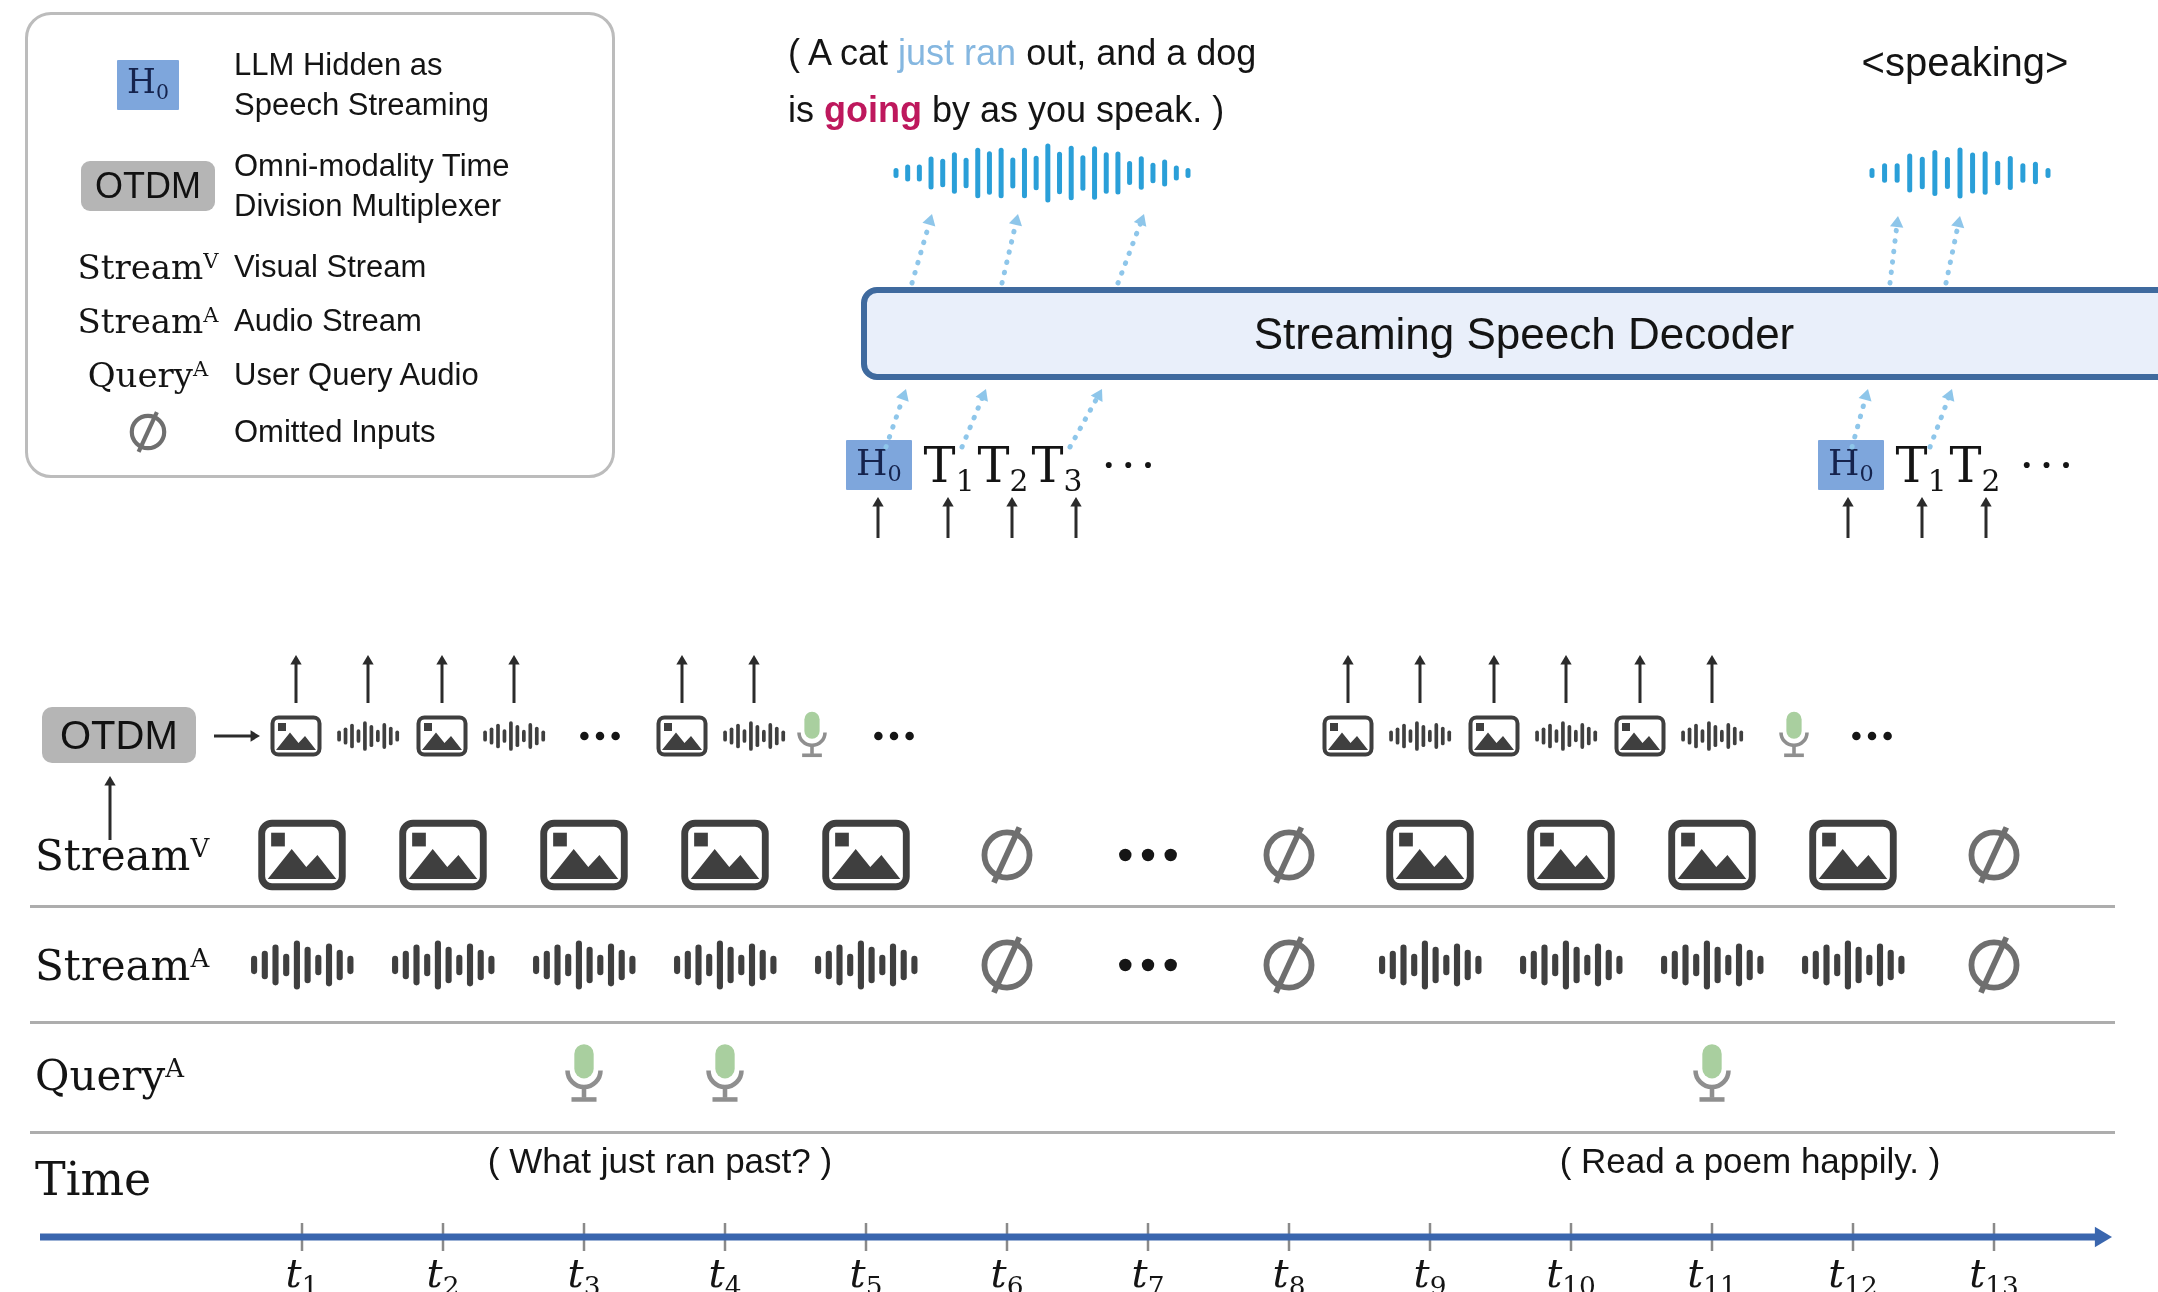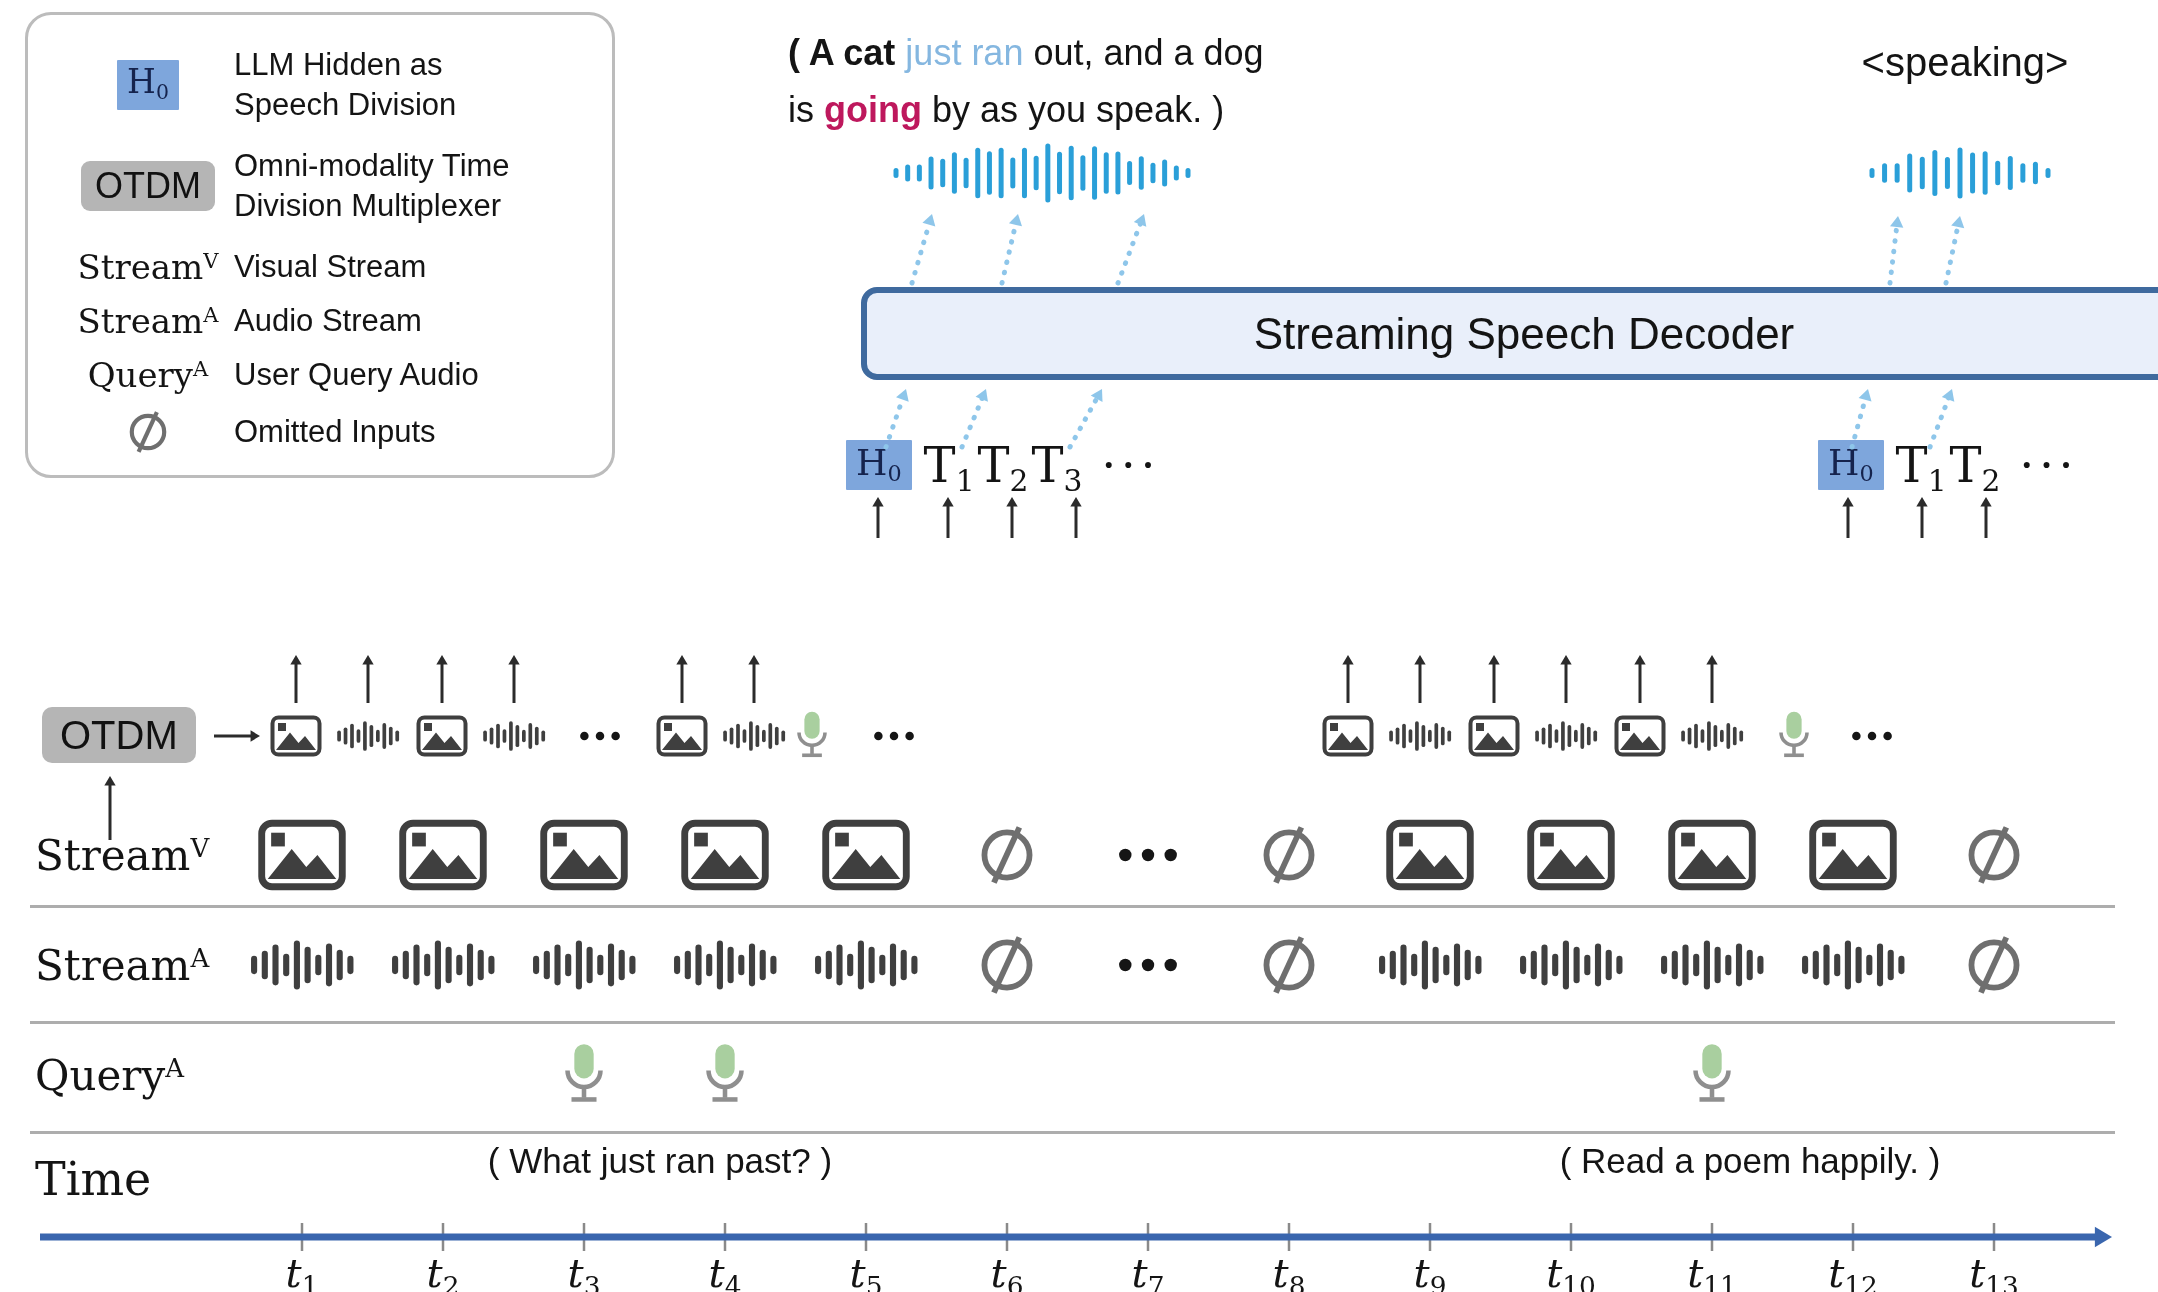--- a/index.html
+++ b/index.html
@@ -208,21 +208,21 @@
       </g>
     </svg>
 
   <div class="legend">
     <div class="lrow big">
       <div class="lsym">
         <span class="chip chip-blue"><span>H</span><sub>0</sub></span>
       </div>
       <div class="ltext">
         <div>LLM Hidden as</div>
-        <div>Speech Division</div>
+        <div>Speech Streaming</div>
       </div>
     </div>
     <div class="lrow big">
       <div class="lsym">
         <span class="chip chip-gray">OTDM</span>
       </div>
       <div class="ltext">
         <div>Omni-modality Time</div>
         <div>Division Multiplexer</div>
       </div>
@@ -258,21 +258,21 @@
               <line x1="30.5" y1="3" x2="13" y2="41" stroke="#6f6f6f" stroke-width="4"></line>
             </svg></span>
       </div>
       <div class="ltext">
         <div>Omitted Inputs</div>
       </div>
     </div>
   </div>
 
   <div class="speech-left">
-    <div id="speech-line-1"><span style="color: rgb(20, 20, 20); font-weight: bold;">( A cat </span><span style="color: rgb(133, 183, 224);">just ran</span><span style="color: rgb(20, 20, 20);"> out, and a dog</span></div>
+    <div id="speech-line-1"><span style="color: rgb(20, 20, 20);">( A cat </span><span style="color: rgb(133, 183, 224);">just ran</span><span style="color: rgb(20, 20, 20);"> out, and a dog</span></div>
     <div id="speech-line-2"><span style="color: rgb(20, 20, 20);">is </span><span style="color: #be185d; font-weight: bold;">going</span><span style="color: rgb(20, 20, 20);"> by as you speak. )</span></div>
   </div>
   <div class="wave wave-left" id="wave-left"><svg width="300" height="62">
         <g stroke="#2a9fd8" stroke-width="5" stroke-linecap="round">
           <line x1="4" y1="28.5" x2="4" y2="33.5"></line>
           <line x1="15.68" y1="25.049879667408753" x2="15.68" y2="36.95012033259125"></line>
           <line x1="27.36" y1="24.989588108324075" x2="27.36" y2="37.01041189167593"></line>
           <line x1="39.04" y1="16.89866032612145" x2="39.04" y2="45.10133967387855"></line>
           <line x1="50.72" y1="19.242957794213076" x2="50.72" y2="42.757042205786924"></line>
           <line x1="62.400000000000006" y1="12.841519043966116" x2="62.400000000000006" y2="49.158480956033884"></line>

